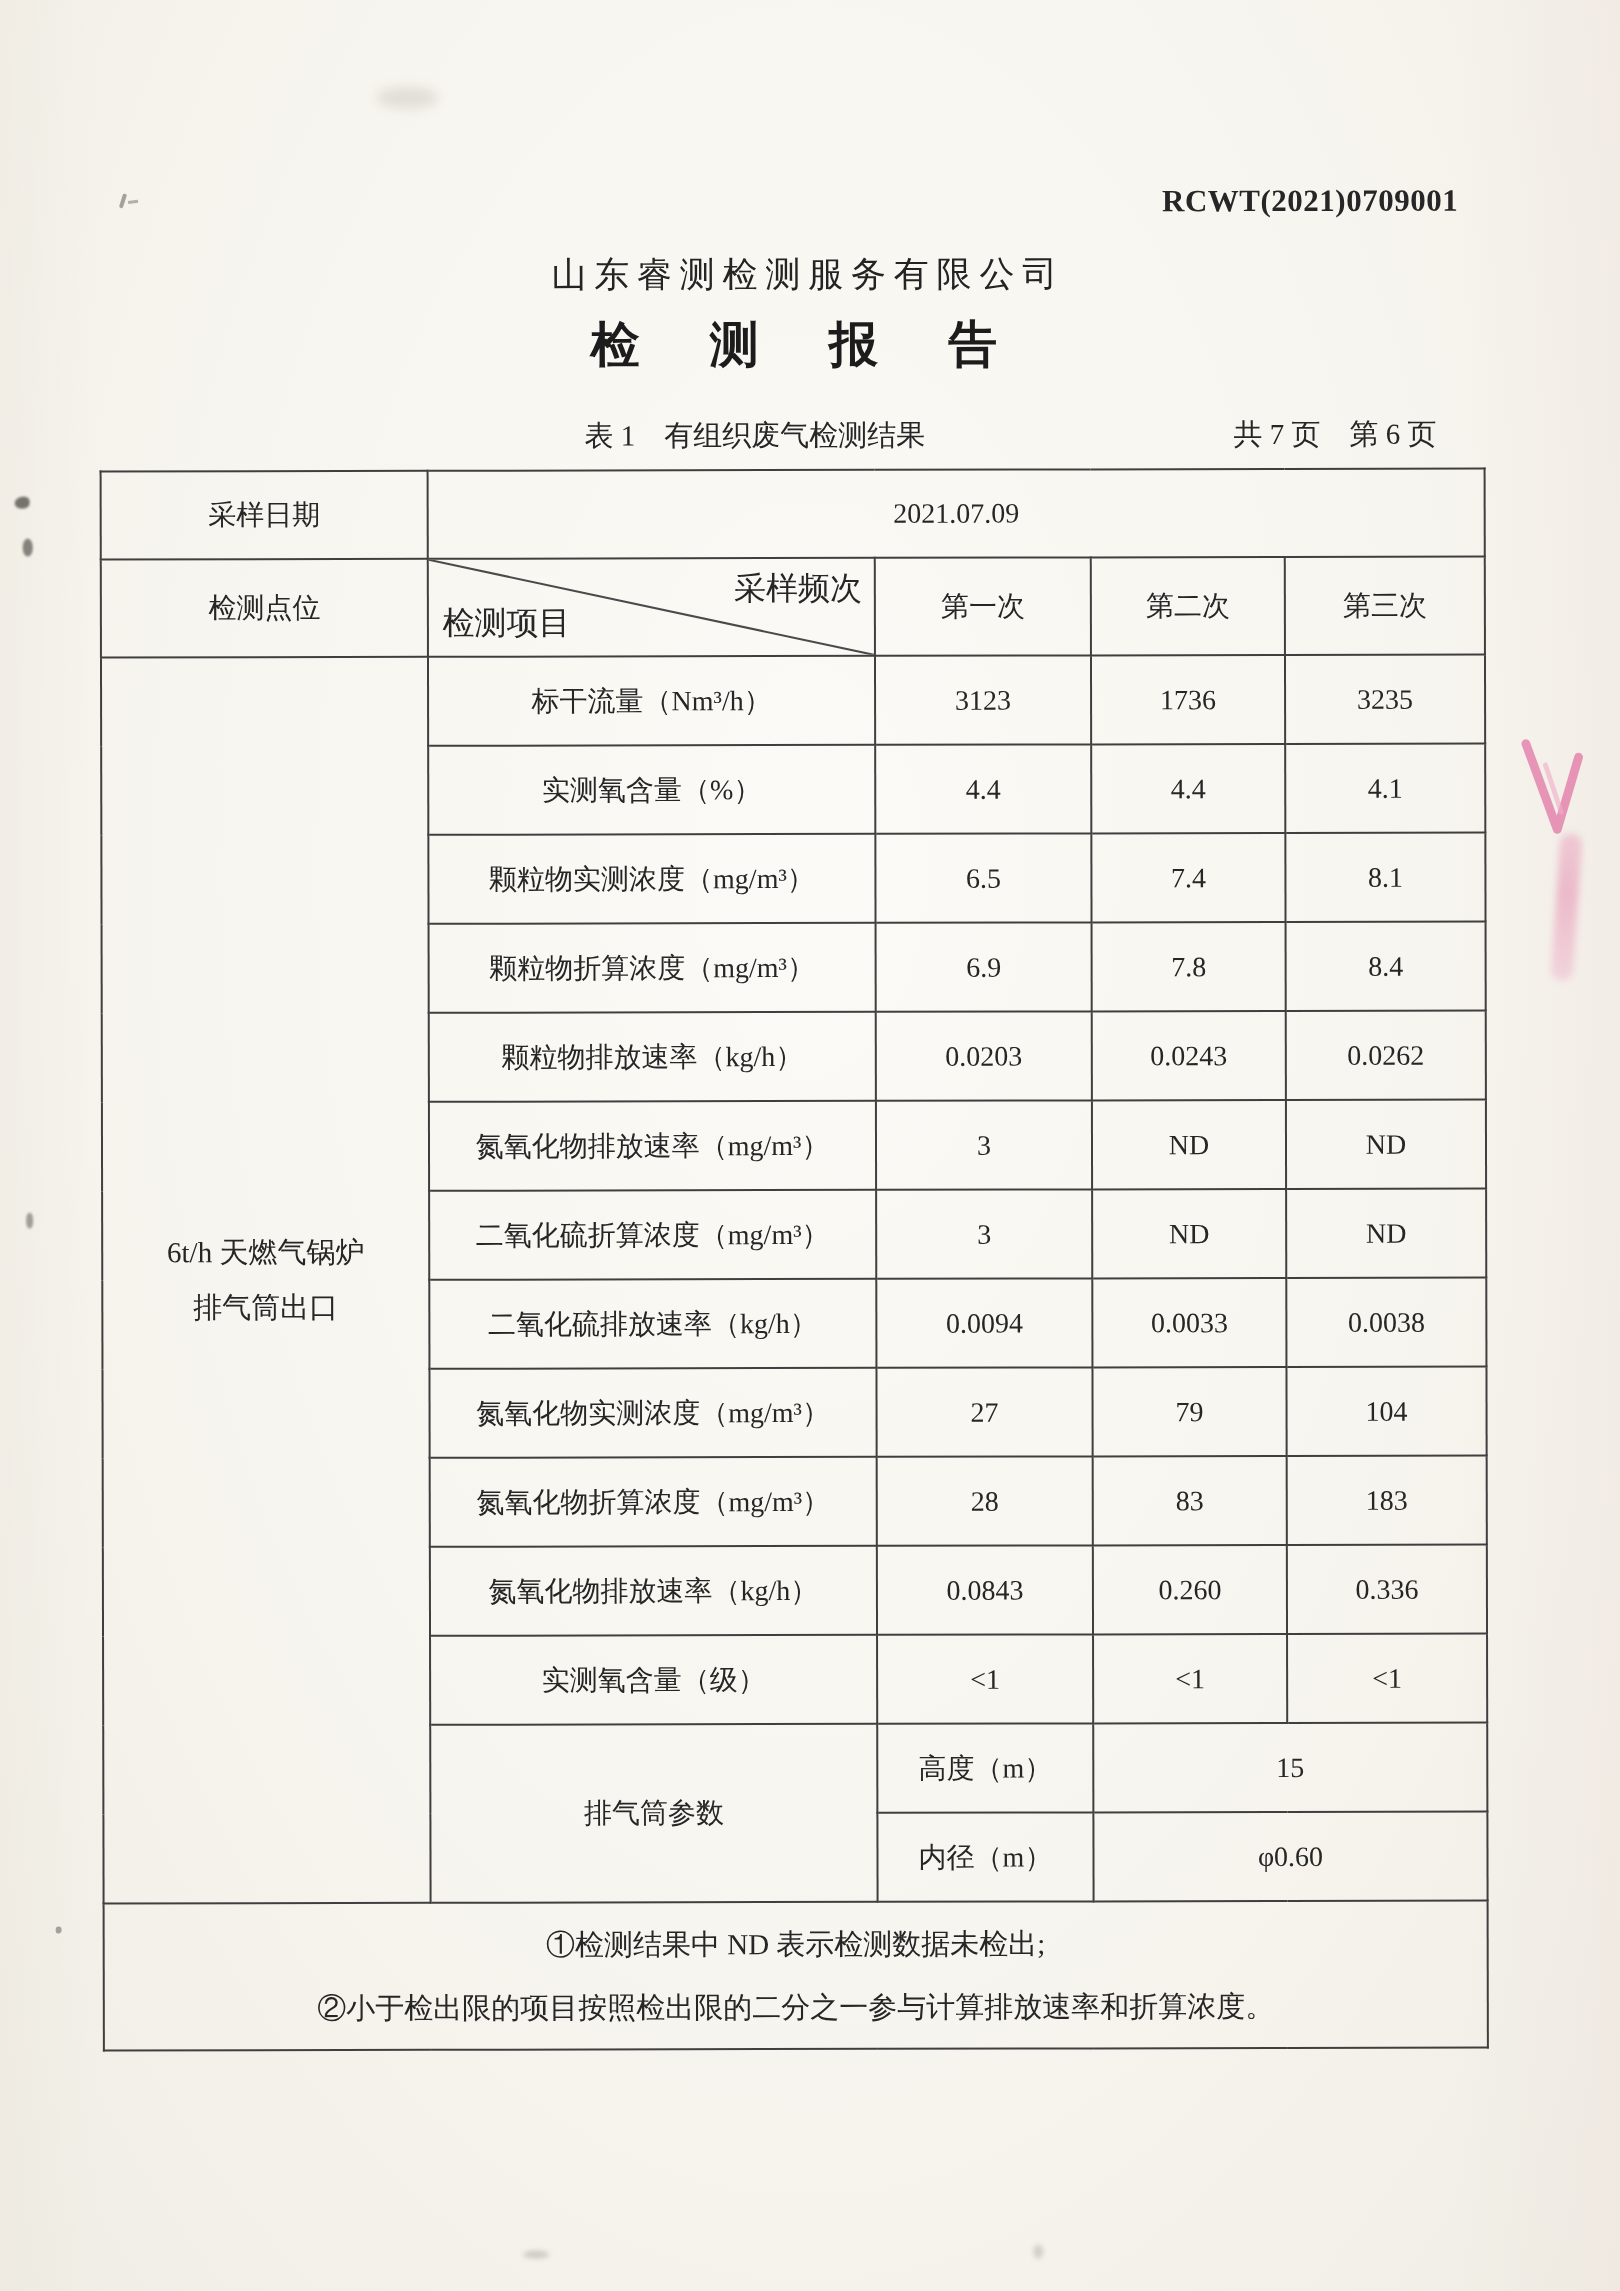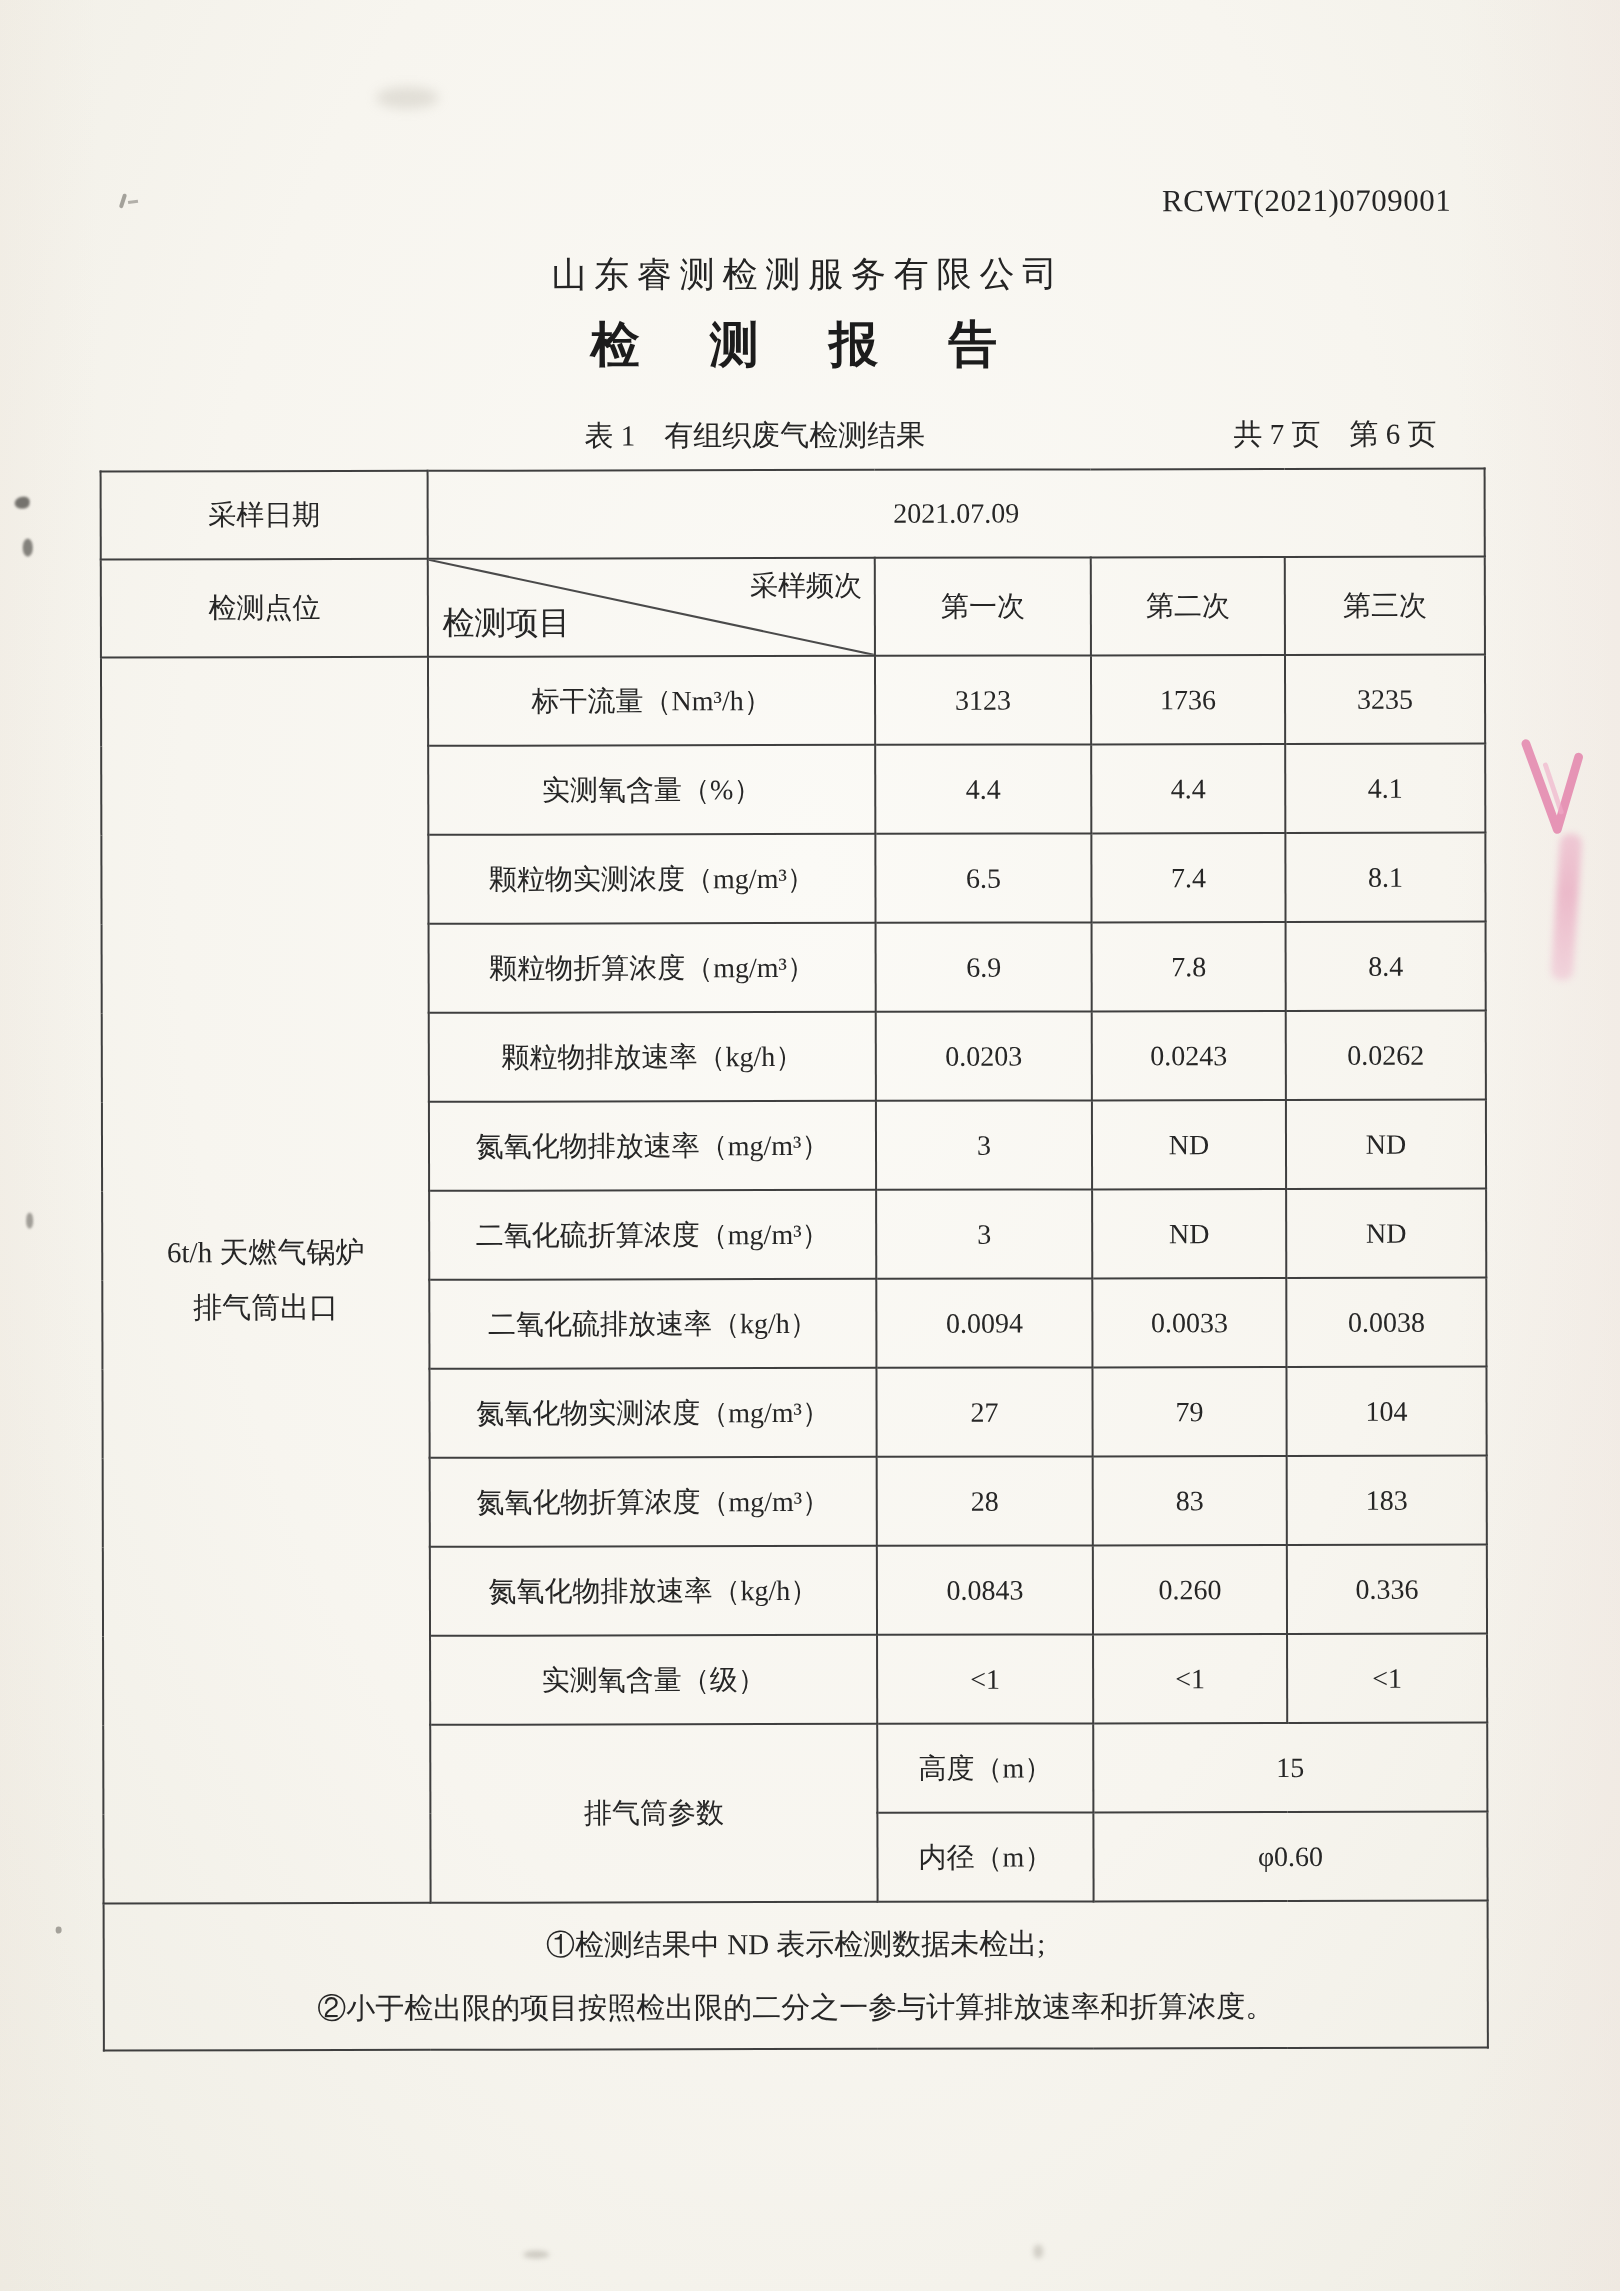--- a/index.html
+++ b/index.html
@@ -10,21 +10,21 @@
   }
   .sheet{
     position:relative;width:1620px;height:2292px;overflow:hidden;color:#282828;
     background:
       linear-gradient(to right, rgba(235,225,215,0.25) 0%, rgba(252,251,247,0) 6%, rgba(252,251,247,0) 90%, rgba(238,222,218,0.30) 100%),
       radial-gradient(ellipse at 50% 38%, #fbfaf6 0%, #f7f5ef 55%, #efede4 100%);
   }
   .content{position:absolute;inset:0;transform:rotate(-0.12deg);}
   .report-code{
     position:absolute;top:184px;left:1164px;
-    font-size:31px;letter-spacing:0.5px;color:#262626;
+    font-size:31px;letter-spacing:0.5px;color:#262626;font-weight:bold;
   }
   .company{
     position:absolute;top:251px;left:0;width:1620px;text-align:center;
     font-size:35px;letter-spacing:7.8px;color:#242424;
   }
   .title{
     position:absolute;top:312px;left:0;width:1620px;text-align:center;
     font-size:49px;font-weight:bold;letter-spacing:29px;color:#1c1c1c;
   }
   .caption-row{
@@ -41,21 +41,21 @@
     border:2px solid #3f3f3f;padding:0 5.9px;text-align:center;vertical-align:middle;
   }
   table.doc-table{border:2.9px solid #353535;}
   tr.r-date{height:88px;}
   tr.r-head{height:98px;}
   tr.r-data{height:89px;}
   tr.r-notes{height:147px;}
   td.date-cell{padding-right:201px;}
   td.diag-cell{position:relative;padding:0;}
   .diag-svg{position:absolute;inset:0;width:100%;height:100%;}
-  .diag-top{position:absolute;top:7.8px;right:11.8px;font-size:28px;}
+  .diag-top{position:absolute;top:7.8px;right:11.8px;font-size:32px;}
   .diag-bottom{position:absolute;bottom:9.8px;left:13.7px;font-size:32px;}
   td.point-cell{font-size:29px;line-height:1.9;}
   td.notes-cell{text-align:left;padding-left:63px;line-height:2.15;font-size:29px;}
   
   .artifact{position:absolute;pointer-events:none;}
   .mark-4{top:192px;left:123px;width:3.9px;height:14.7px;background:#8f8c86;transform:rotate(18deg);opacity:.8;border-radius:2px;}
   .mark-4b{top:199px;left:130px;width:9.8px;height:2.9px;background:#96938d;transform:rotate(-8deg);opacity:.7;}
   .blob-1{top:495px;left:15.7px;width:15.7px;height:11.8px;background:#4c4a46;border-radius:60% 40% 50% 50%;filter:blur(1px);opacity:.75;}
   .blob-2{top:537px;left:23.5px;width:10.8px;height:17.6px;background:#56544f;border-radius:50%;filter:blur(1px);opacity:.7;}
   .blob-3{top:1211px;left:25.5px;width:7.8px;height:15.7px;background:#6b6862;border-radius:50%;filter:blur(1px);opacity:.6;}

